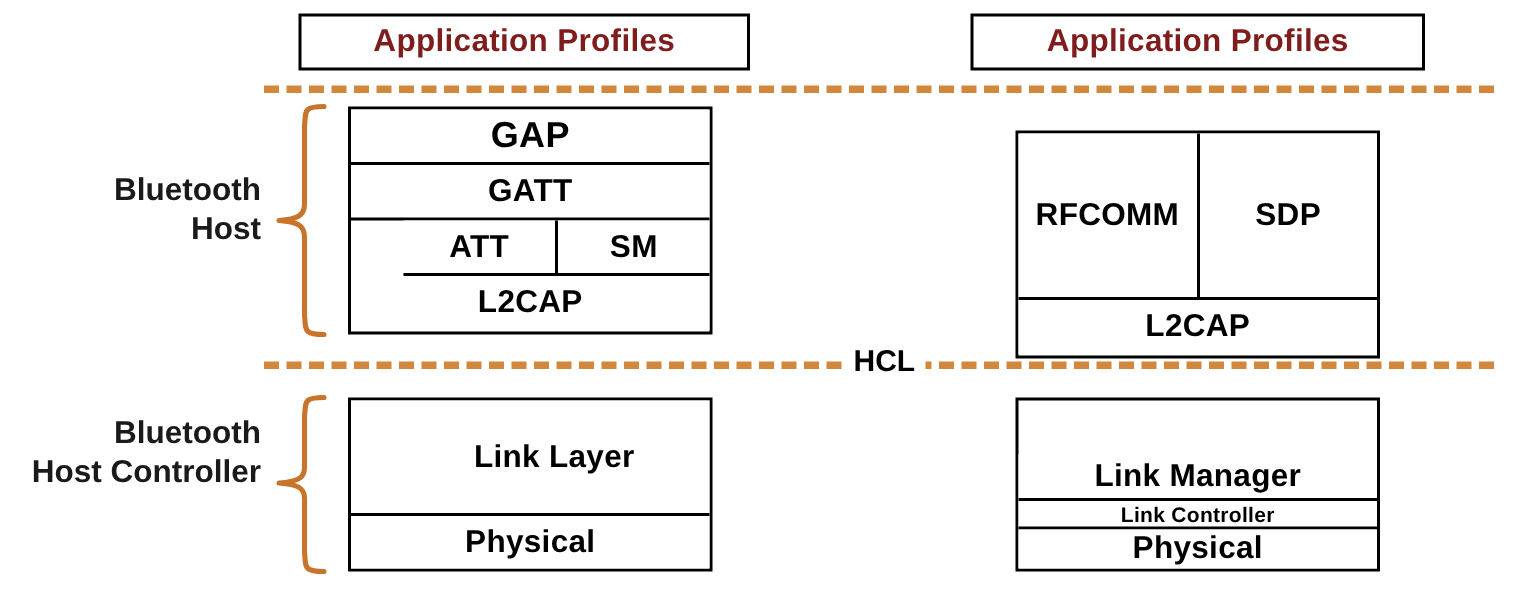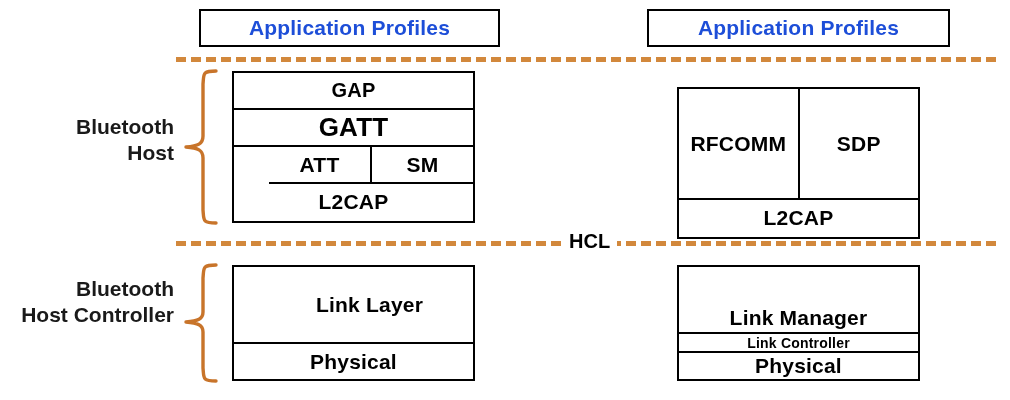--- a/index.html
+++ b/index.html
@@ -20,21 +20,21 @@
 
   
   .box {
     position: absolute;
     box-sizing: border-box;
     border: 2.5px solid #000000;
     background: #ffffff;
     display: flex;
     align-items: center;
     justify-content: center;
-    color: #1d4ed8;
+    color: #7f1d1d;
     font-weight: bold;
     letter-spacing: 0.2px;
   }
   .stack {
     position: absolute;
     box-sizing: border-box;
     border: 2.5px solid #000000;
     background: #ffffff;
     display: flex;
     flex-direction: column;
@@ -97,22 +97,22 @@
   }
 </style>
 </head>
 <body>
 
 <div id="diagram">
 
   <div class="box" style="left:199px; top:9px; width:301px; height:38px; font-size:21px;">Application Profiles</div>
 
   <div class="stack" style="left:232px; top:71px; width:243px; height:152px;">
-    <div class="row" style="height:37px; font-size:20px;">GAP</div>
-    <div class="row" style="height:37px; font-size:26px;">GATT</div>
+    <div class="row" style="height:37px; font-size:24px;">GAP</div>
+    <div class="row" style="height:37px; font-size:21px;">GATT</div>
     <div class="row split" style="height:37px; font-size:21px;margin-left:35px;">
       <div class="cell">ATT</div>
       <div class="cell">SM</div>
     </div>
     <div class="row" style="height:36px; font-size:21px;">L2CAP</div>
   </div>
 
   <div class="stack" style="left:232px; top:265px; width:243px; height:116px;">
     <div class="row" style="height:85px; font-size:21px;padding-left:32px;">Link Layer</div>
     <div class="row" style="height:38px; font-size:21px;">Physical</div>

